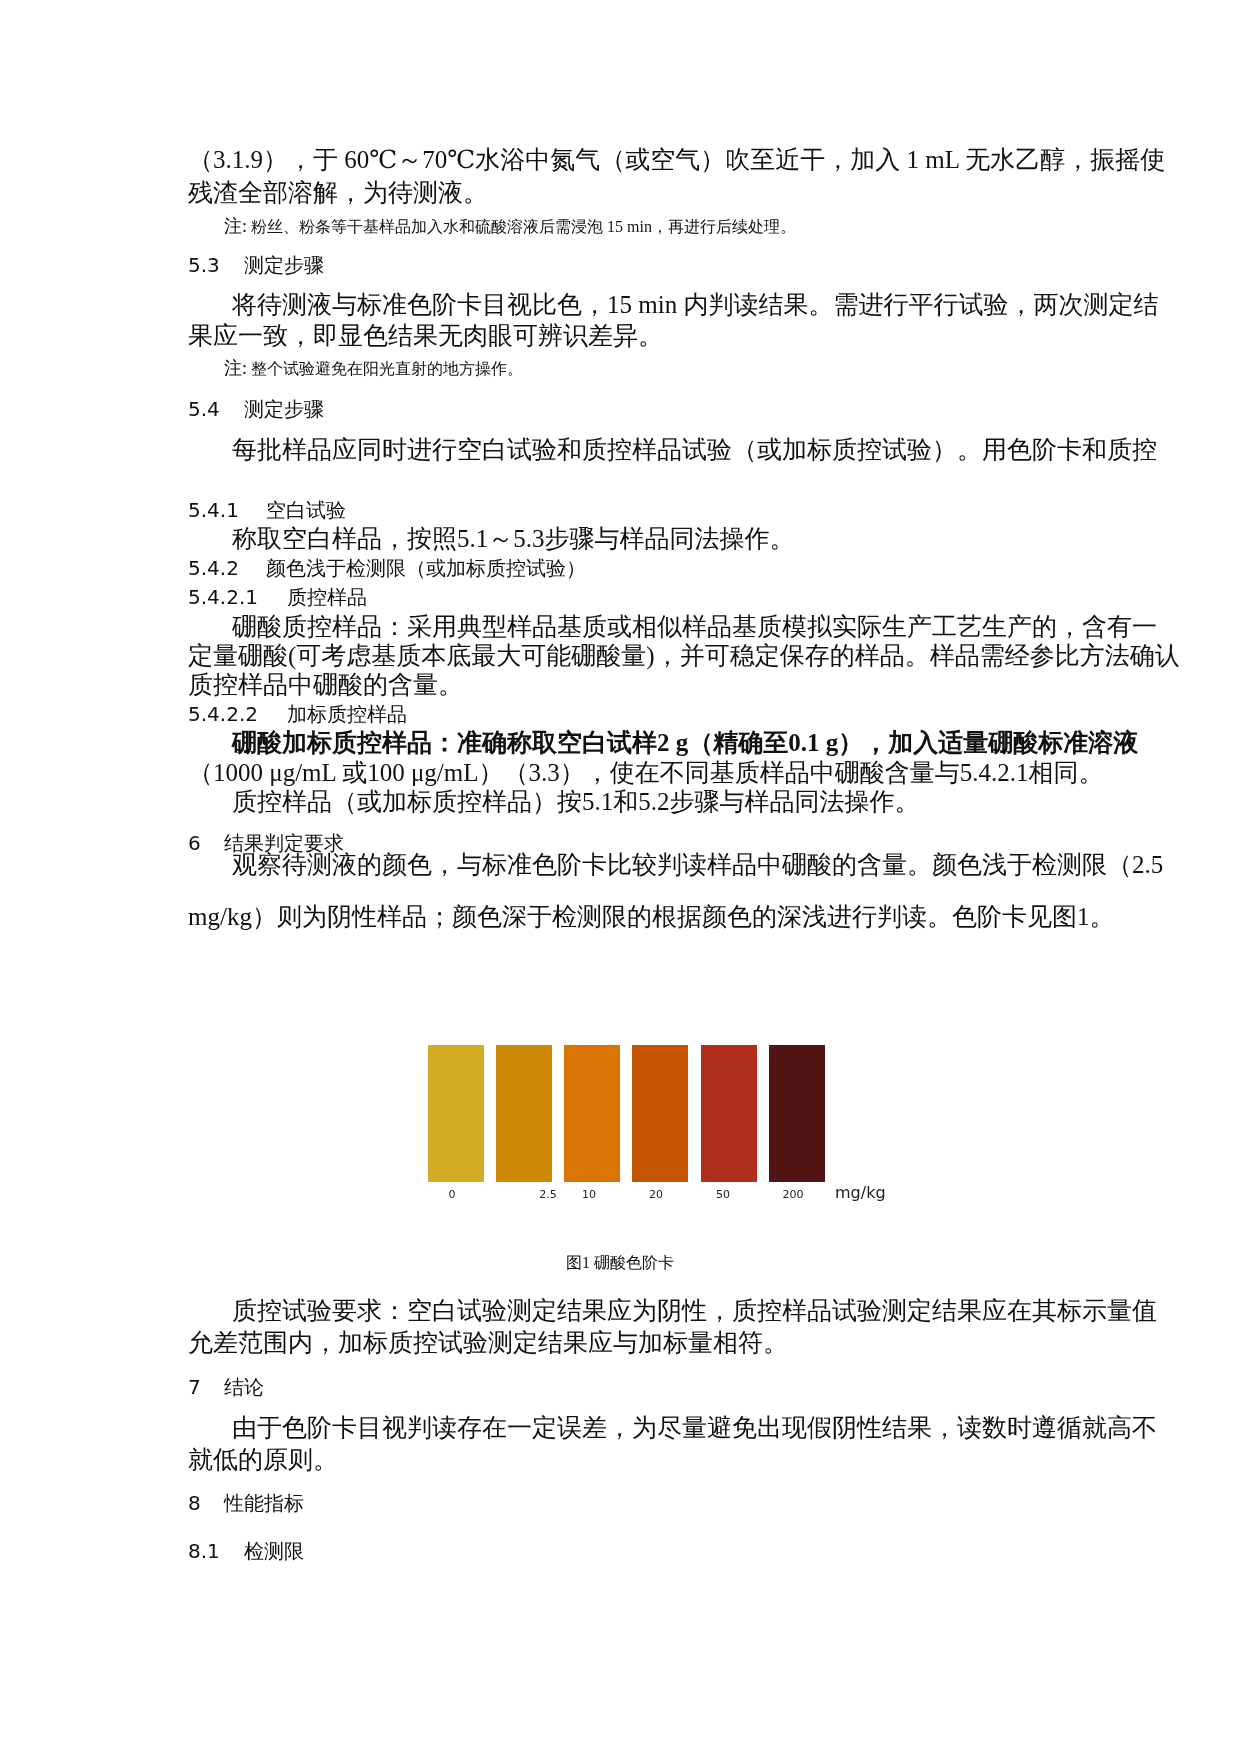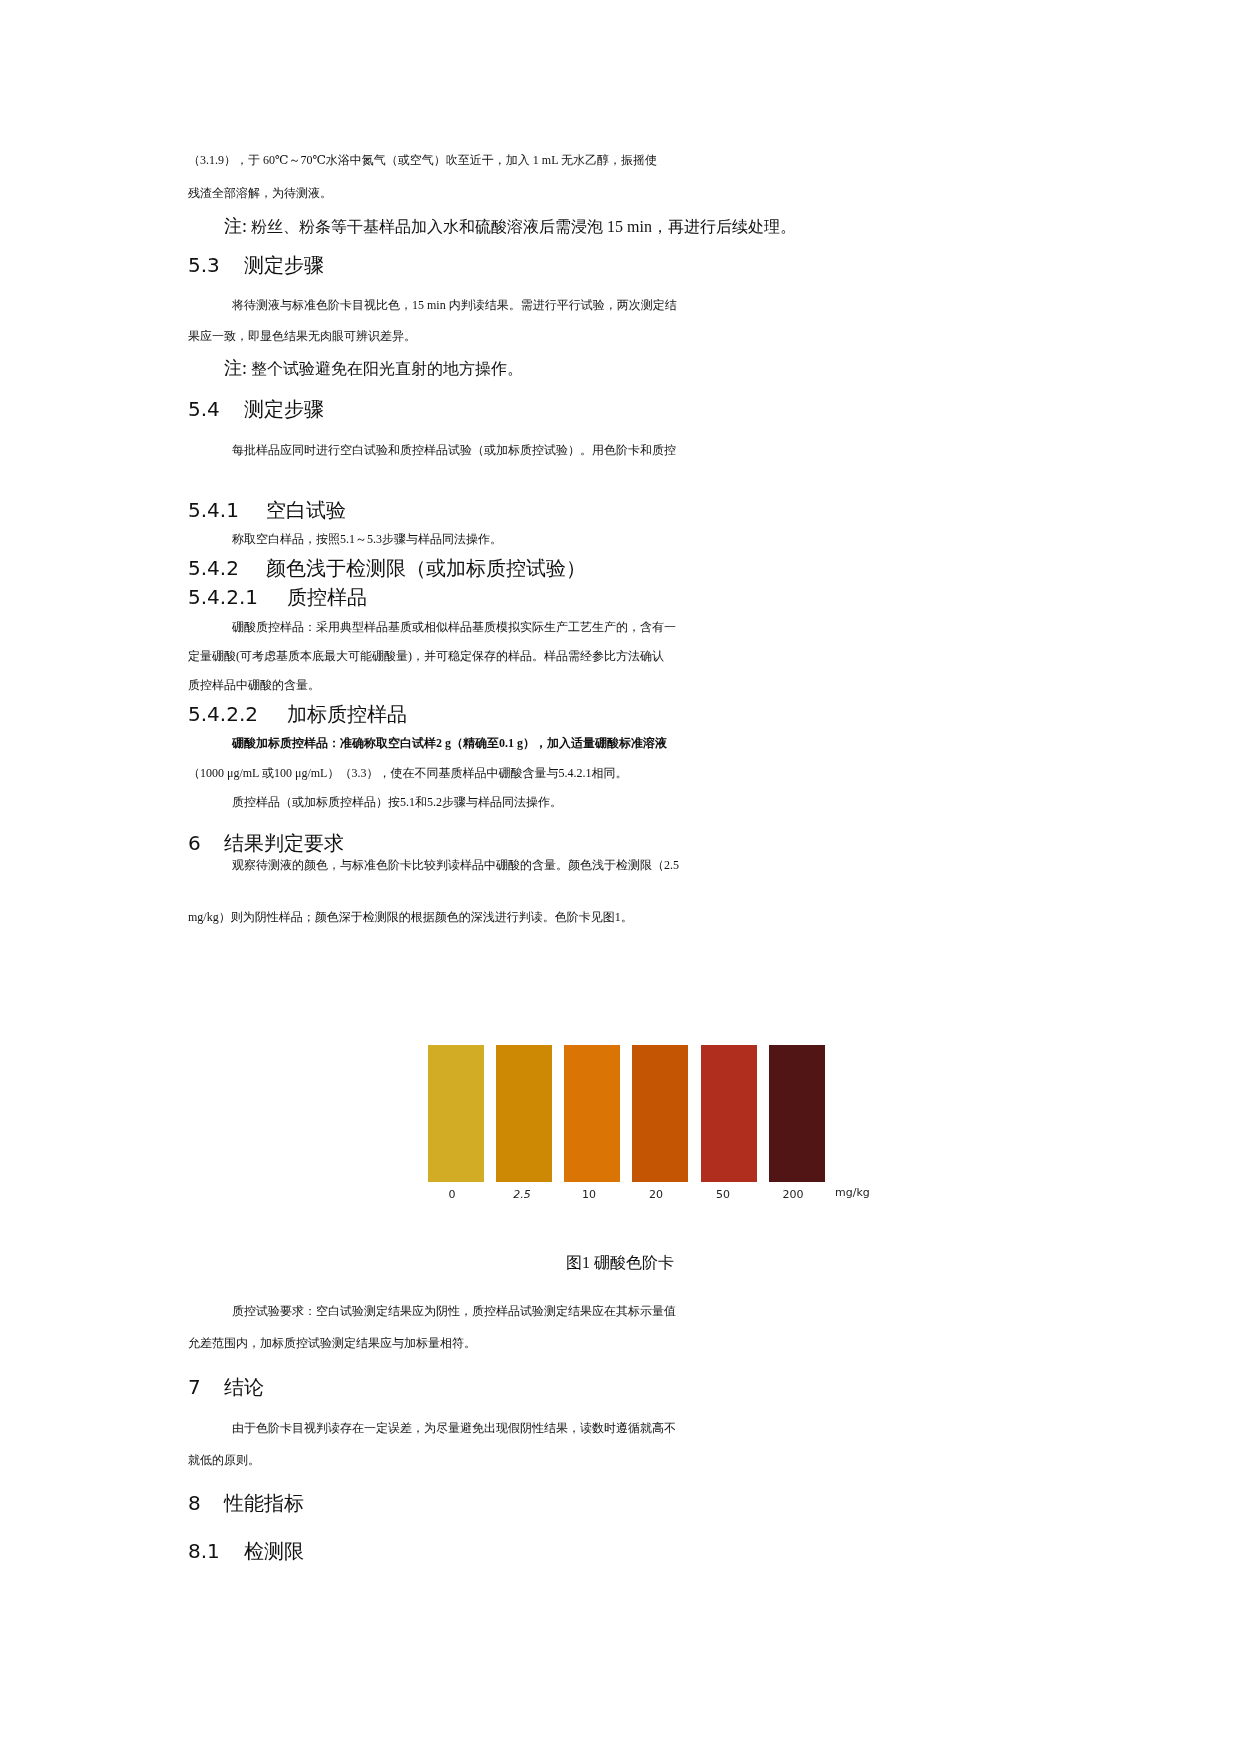--- a/index.html
+++ b/index.html
@@ -1,32 +1,32 @@
 <!DOCTYPE html>
 <html><head>
 <meta charset="utf-8">
 <style>
   html, body { margin: 0; padding: 0; background: #ffffff; }
   body { width: 1240px; height: 1754px; position: relative; overflow: hidden; color: #111; }
   .page { position: absolute; left: 0; top: 0; width: 1240px; height: 1754px; }
   .serif { font-family: "Liberation Serif", "DejaVu Serif", serif; }
   .sans { font-family: "DejaVu Sans", "Liberation Sans", sans-serif; }
-  .line { position: absolute; left: 188px; width: 870px; white-space: nowrap; font-size: 12px; line-height: 26px; }
+  .line { position: absolute; left: 188px; width: 870px; white-space: nowrap; font-size: 25px; line-height: 26px; }
   .indent { left: 232px; }
   .note { position: absolute; left: 224px; font-size: 16px; line-height: 22px; white-space: nowrap; }
   .note .note-label { font-weight: normal; font-size: 18px; }
   .h { position: absolute; left: 188px; font-size: 20px; line-height: 26px; white-space: nowrap; }
   .h .num { display: inline-block; }
   .h2num { width: 56px; }
   .h1num { width: 36px; }
   .h3num { width: 78px; }
   .h4num { width: 99px; }
   .swatch { position: absolute; top: 1045px; width: 56px; height: 137px; }
   .sw-label { position: absolute; top: 1188px; width: 56px; text-align: center; font-size: 11px; line-height: 14px; color: #222; }
-  .unit { position: absolute; left: 835px; top: 1186px; font-size: 11px; line-height: 14px; color: #222; }
+  .unit { position: absolute; left: 835px; top: 1186px; font-size: 16px; line-height: 14px; color: #222; }
   .caption { position: absolute; left: 0; width: 1240px; top: 1252px; text-align: center; font-size: 16px; line-height: 22px; }
 </style>
 </head>
 <body>
 
 <div class="page">
 
   <div class="line serif" style="top:147px;">（3.1.9），于 60℃～70℃水浴中氮气（或空气）吹至近干，加入 1 mL 无水乙醇，振摇使</div>
   <div class="line serif" style="top:180px;">残渣全部溶解，为待测液。</div>
   <div class="note serif" style="top:215px;">
@@ -80,21 +80,21 @@
 
   <div>
     <div class="swatch" style="left: 428px; background: rgb(210, 172, 36);" title="#D2AC24"></div>
     <div class="swatch" style="left: 496px; background: rgb(205, 137, 4);" title="#CD8904"></div>
     <div class="swatch" style="left: 564px; background: rgb(217, 116, 5);" title="#D97405"></div>
     <div class="swatch" style="left: 632px; background: rgb(196, 86, 3);" title="#C45603"></div>
     <div class="swatch" style="left: 701px; background: rgb(175, 46, 29);" title="#AF2E1D"></div>
     <div class="swatch" style="left: 769px; background: rgb(82, 21, 22);" title="#521516"></div>
 
     <div class="sw-label sans" style="left:424px;">0</div>
-    <div class="sw-label sans" style="left:494px;font-style:italic;">2.5</div>
+    <div class="sw-label sans" style="left:520px;">2.5</div>
     <div class="sw-label sans" style="left:561px;">10</div>
     <div class="sw-label sans" style="left:628px;">20</div>
     <div class="sw-label sans" style="left:695px;">50</div>
     <div class="sw-label sans" style="left:765px;">200</div>
     <div class="unit sans">mg/kg</div>
   </div>
 
   <div class="caption serif">图1 硼酸色阶卡</div>
 
   <div class="line serif indent" style="top:1298px;">质控试验要求：空白试验测定结果应为阴性，质控样品试验测定结果应在其标示量值</div>

